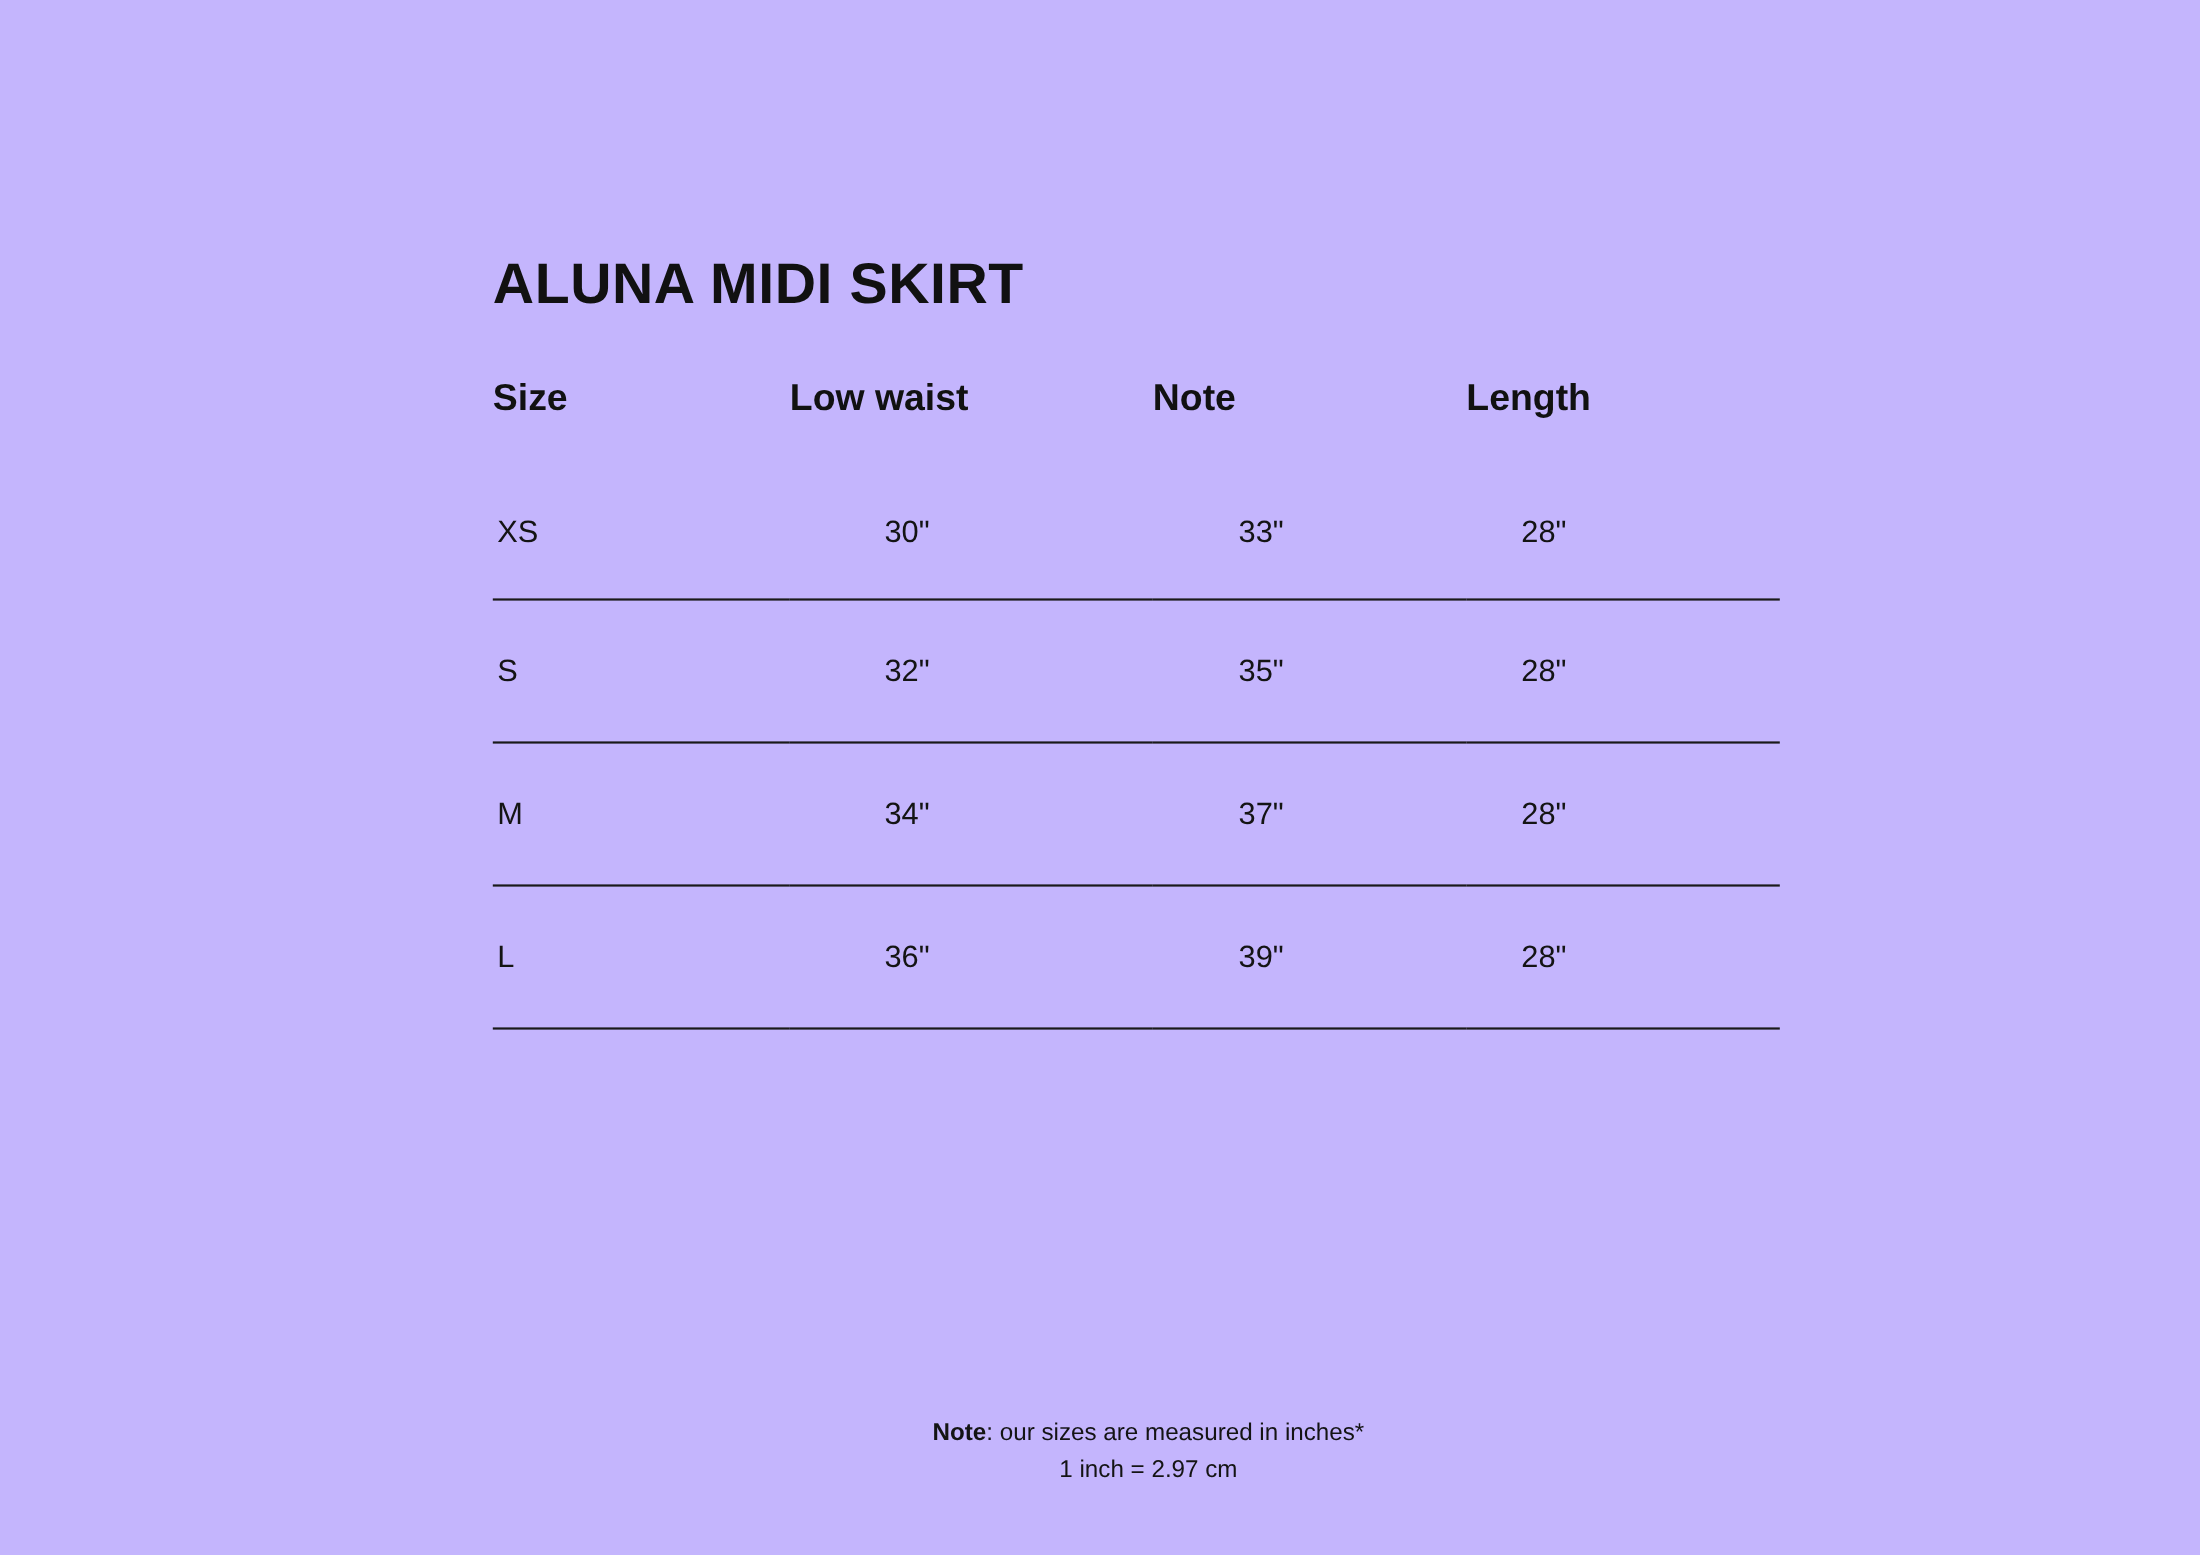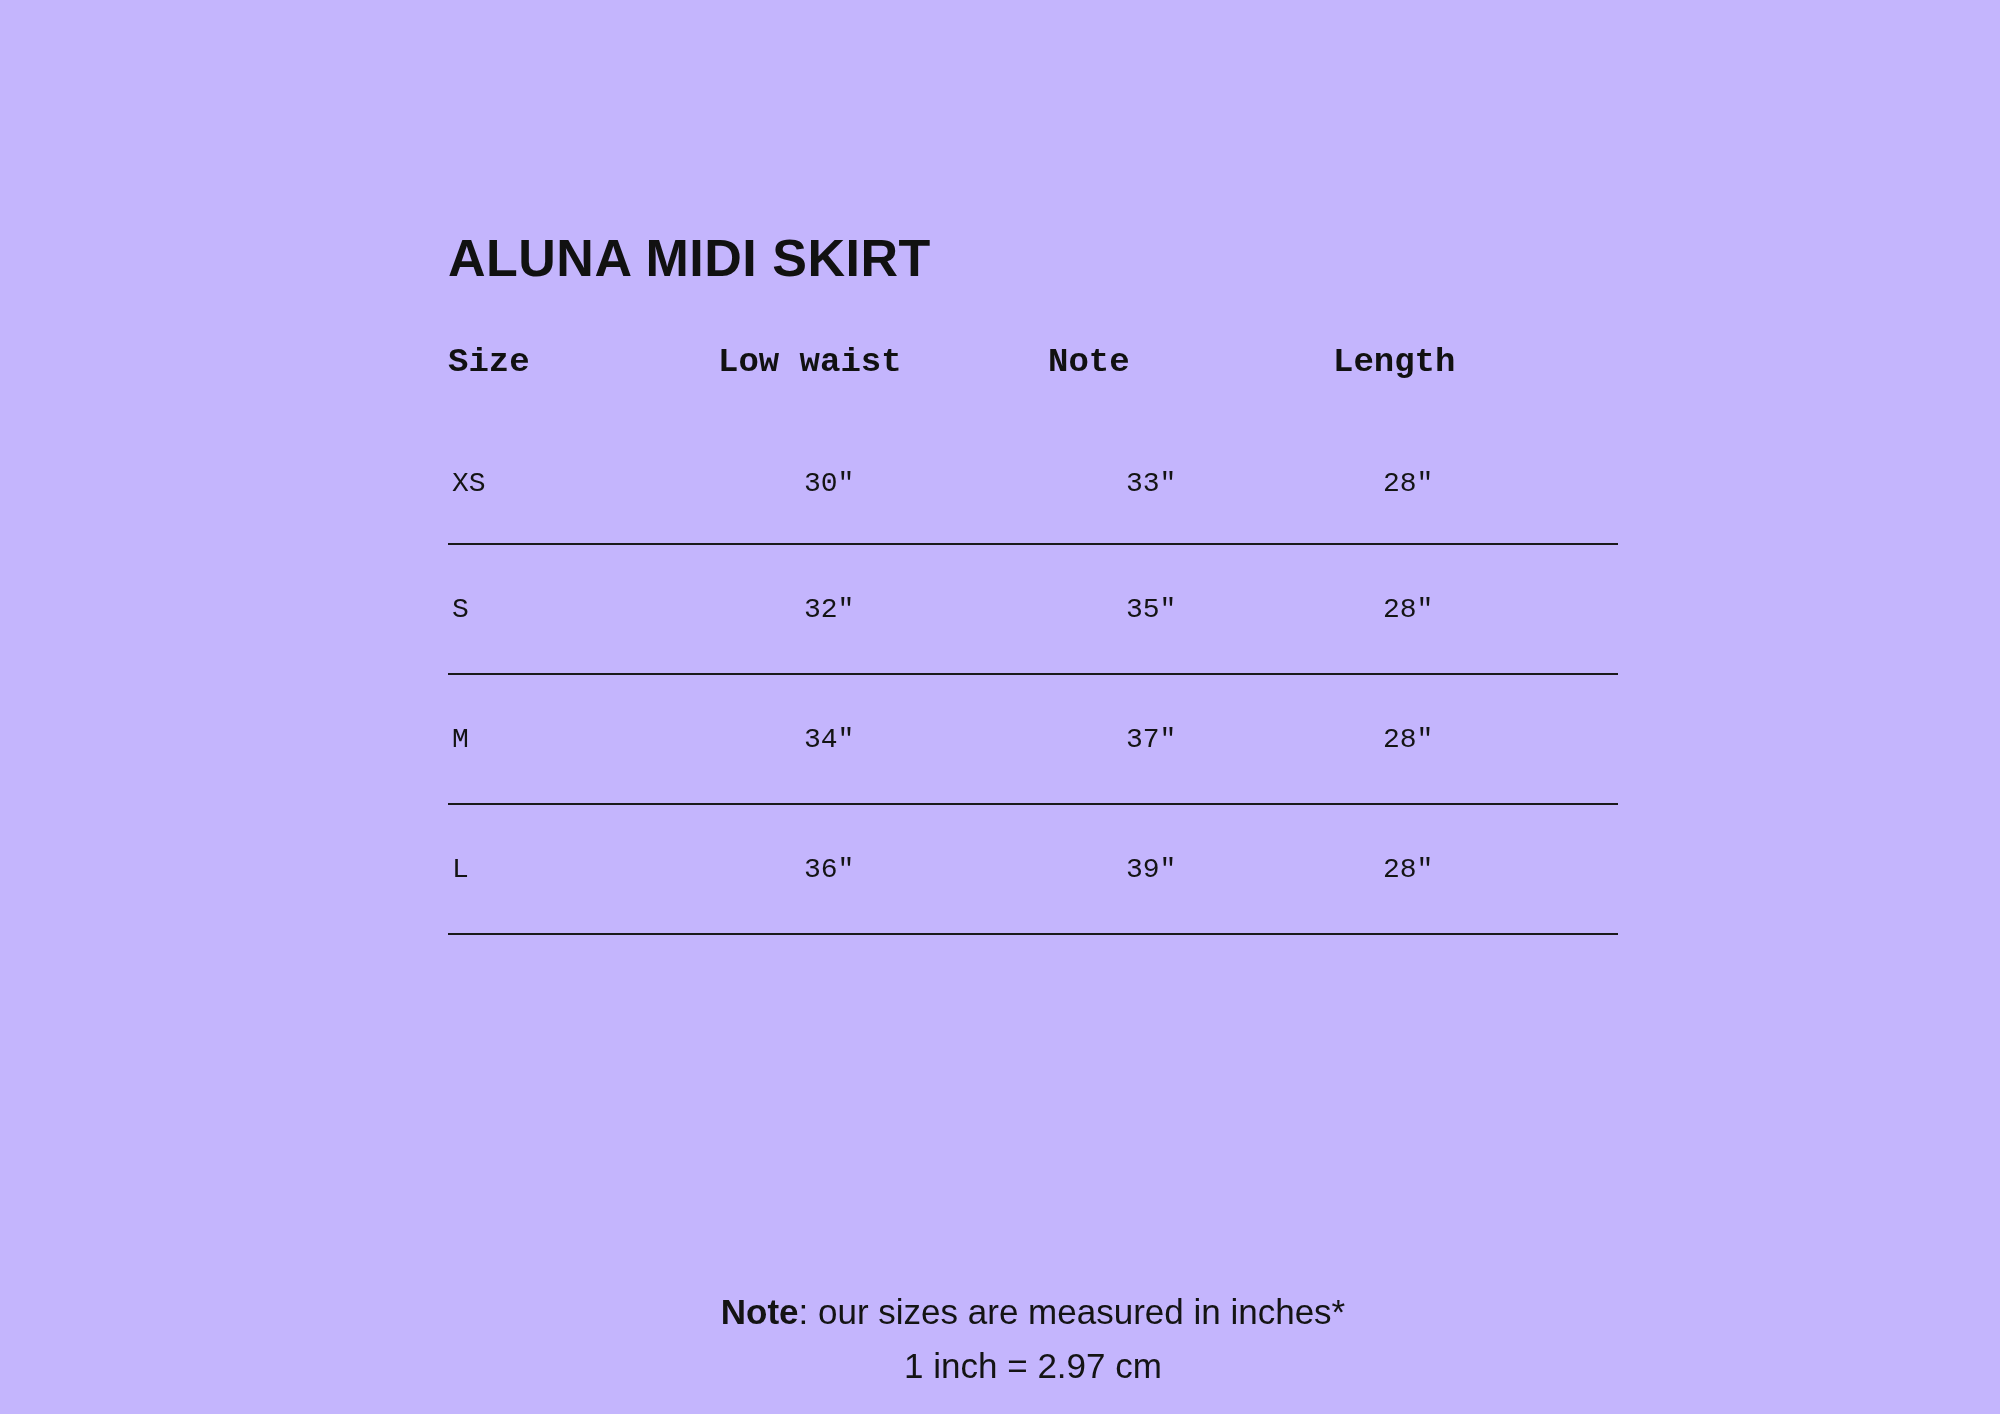--- a/index.html
+++ b/index.html
@@ -33,21 +33,20 @@
     font-weight: 700;
     letter-spacing: 0.5px;
     color: #111111;
     margin: 0 0 56px 0;
     line-height: 1.1;
   }
   table.size-table {
     border-collapse: collapse;
     width: 1170px;
     table-layout: fixed;
-    font-family: Liberation Mono, monospace;
   }
   table.size-table col.c-size   { width: 270px; }
   table.size-table col.c-waist  { width: 330px; }
   table.size-table col.c-hips   { width: 285px; }
   table.size-table col.c-length { width: 285px; }
 
   table.size-table th {
     font-size: 34px;
     font-weight: 700;
     text-align: left;
@@ -76,25 +75,25 @@
   td.td-waist  { padding-left: 86px; }
   td.td-hips   { padding-left: 78px; }
   td.td-length { padding-left: 50px; }
 
   table.size-table tr.row-first td {
     height: 118px;
   }
 
   .note {
     position: absolute;
-    left: 0;
+    left: 11px;
     top: 1055px;
     width: 1170px;
     text-align: center;
-    font-size: 35px;
+    font-size: 22px;
     line-height: 1.55;
     color: #141414;
   }
   .note .note-label {
     font-weight: 700;
   }
   .note .note-line2 {
     display: block;
   }
 </style>

